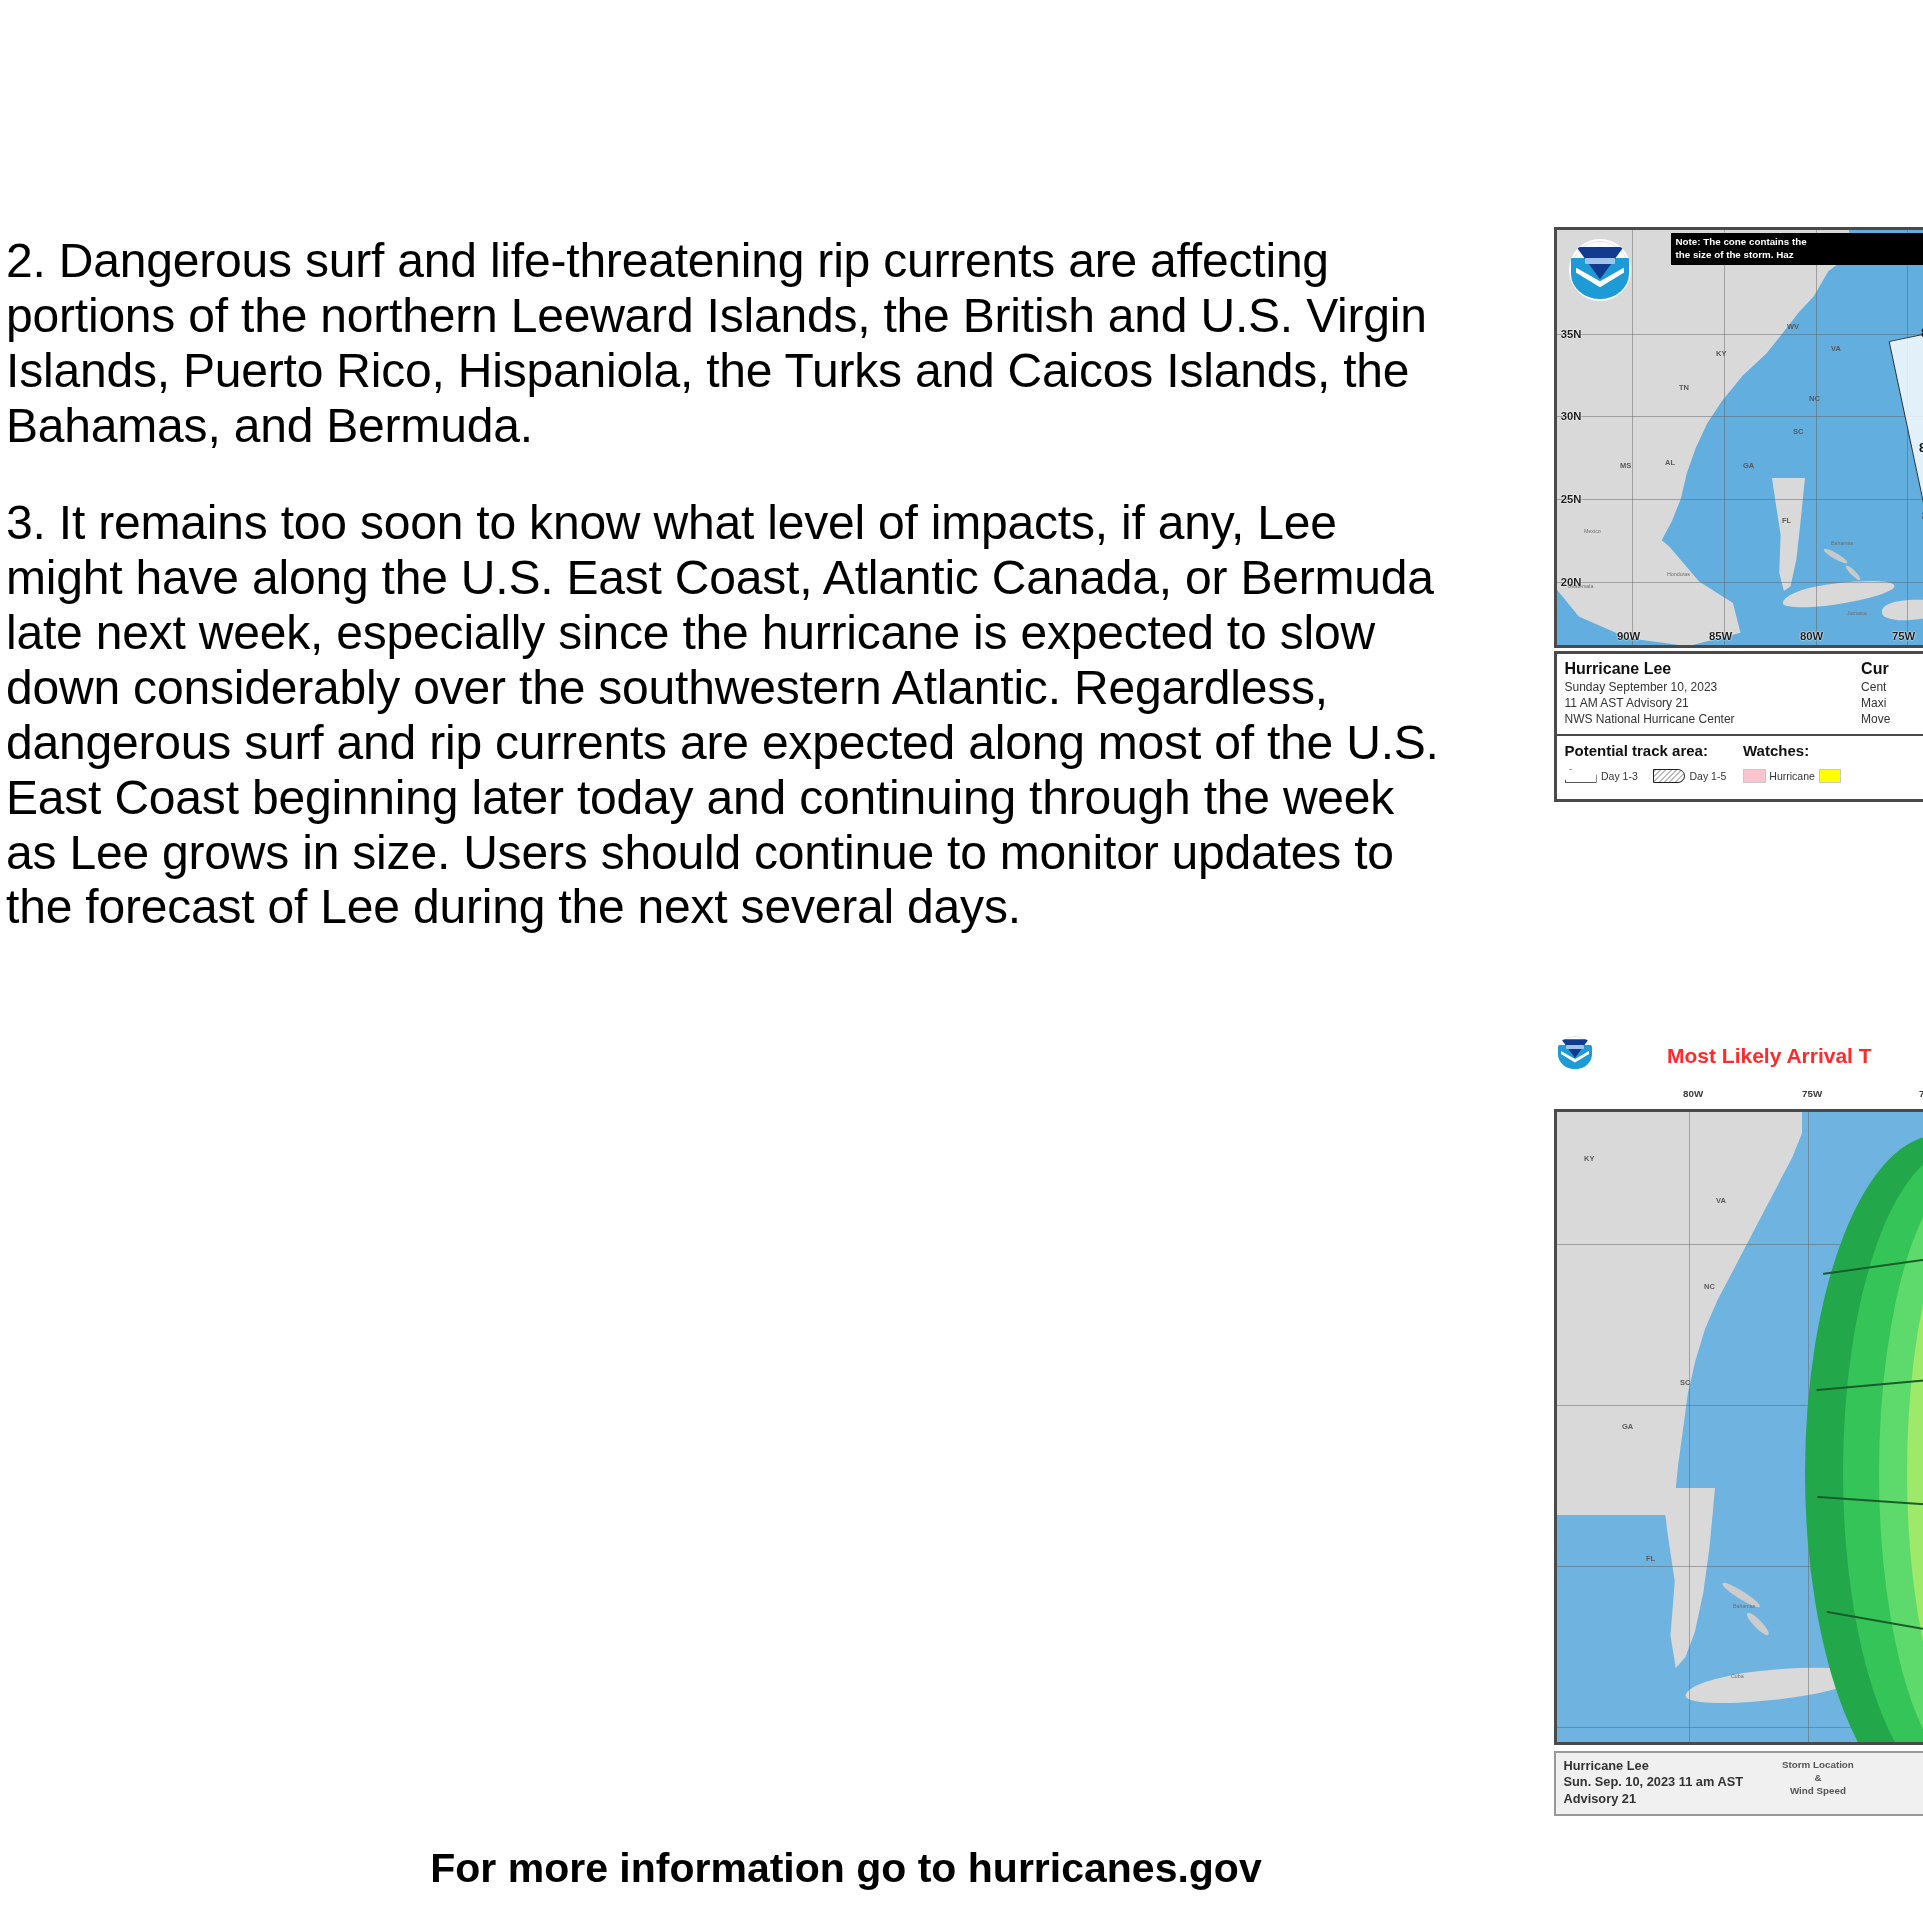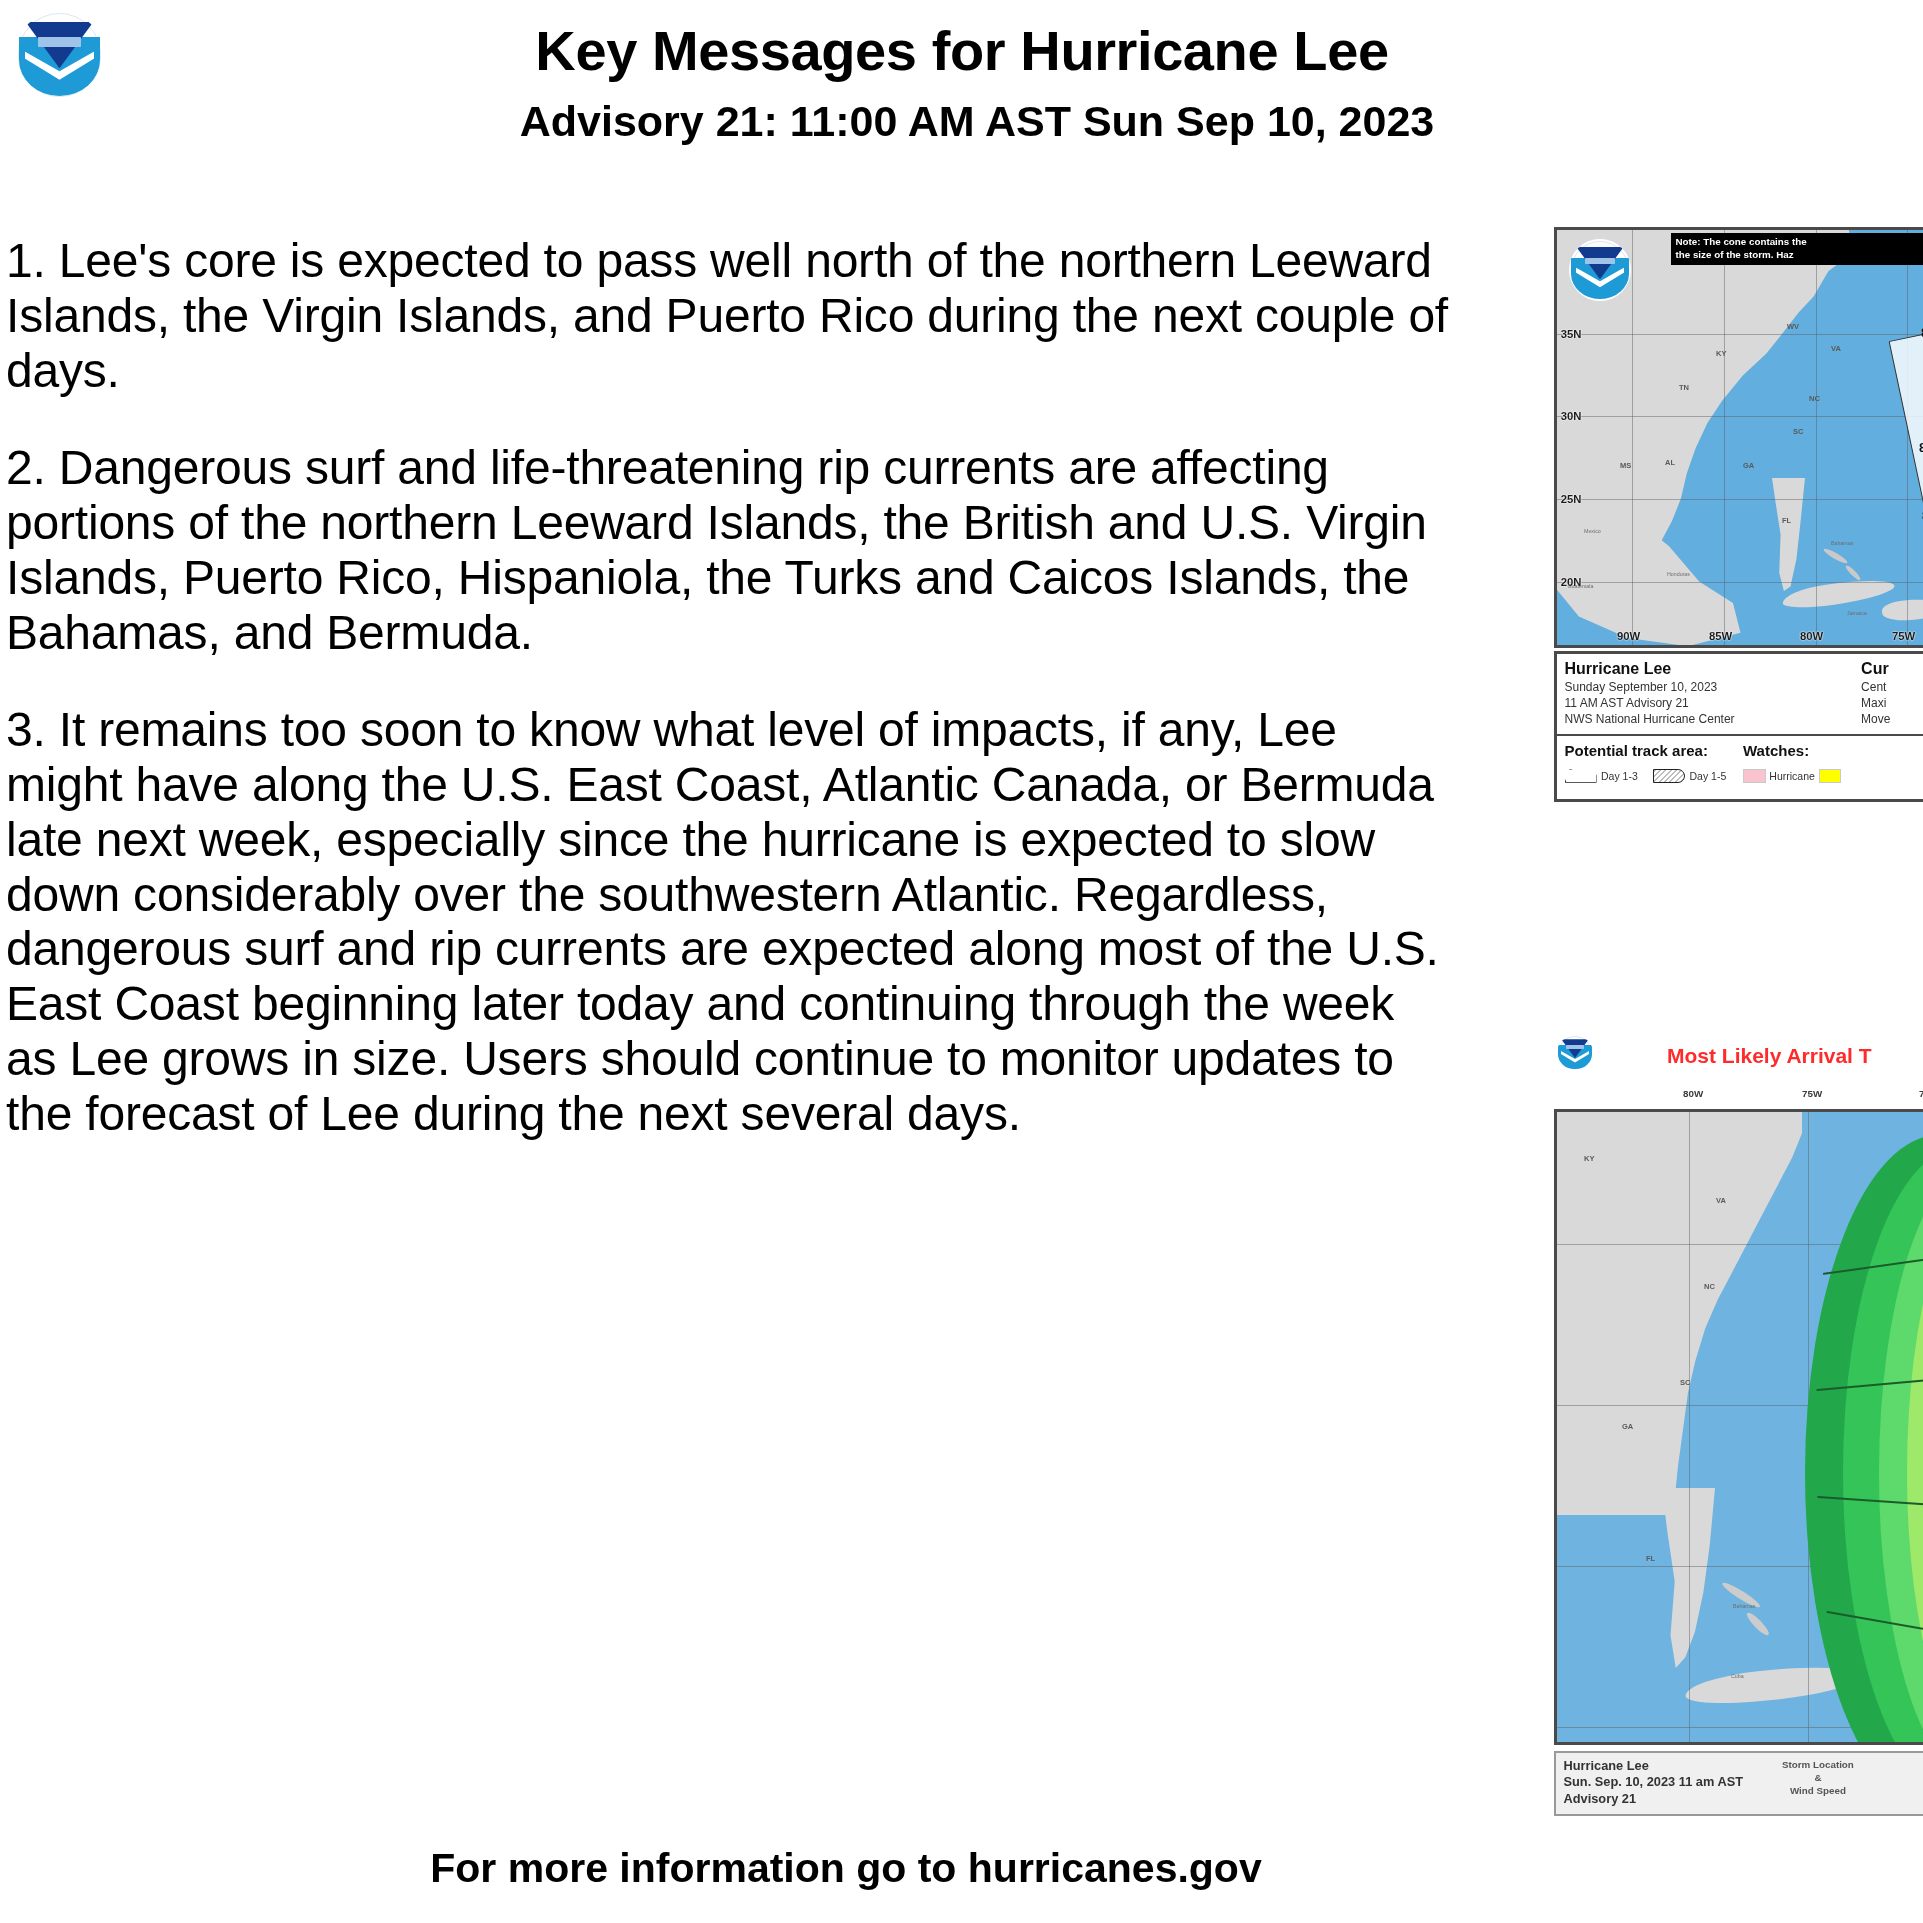--- a/index.html
+++ b/index.html
@@ -482,40 +482,22 @@
     color: #555555;
     line-height: 1.34;
     white-space: nowrap;
   }
 </style>
 </head>
 <body>
 
 <div id="page">
 
-  <div id="header">
-
-    <div id="noaa-logo-header">
-      <div class="noaa-mark">
-        <div class="ring"></div>
-        <div class="lower"></div>
-        <div class="upper"></div>
-        <div class="wordmark"></div>
-        <div class="lowerwhite"></div>
-      </div>
-    </div>
-
-    <div id="title-block">
-      <div id="doc-title">Key Messages for Hurricane Lee</div>
-      <div id="doc-subtitle">Advisory 21:  11:00 AM AST Sun Sep 10, 2023</div>
-    </div>
-  </div>
 
   <div id="messages">
-    <p class="message">1. Lee's core is expected to pass well north of the northern Leeward Islands, the Virgin Islands, and Puerto Rico during the next couple of days.</p>
     <p class="message">2. Dangerous surf and life-threatening rip currents are affecting portions of the northern Leeward Islands, the British and U.S. Virgin Islands, Puerto Rico, Hispaniola, the Turks and Caicos Islands, the Bahamas, and Bermuda.</p>
     <p class="message">3. It remains too soon to know what level of impacts, if any, Lee might have along the U.S. East Coast, Atlantic Canada, or Bermuda late next week, especially since the hurricane is expected to slow down considerably over the southwestern Atlantic. Regardless, dangerous surf and rip currents are expected along most of the U.S. East Coast beginning later today and continuing through the week as Lee grows in size. Users should continue to monitor updates to the forecast of Lee during the next several days.</p>
   </div>
 
   <div id="footer">
     <div id="footer-text">For more information go to hurricanes.gov</div>
   </div>
 
   <div id="graphics">
 

